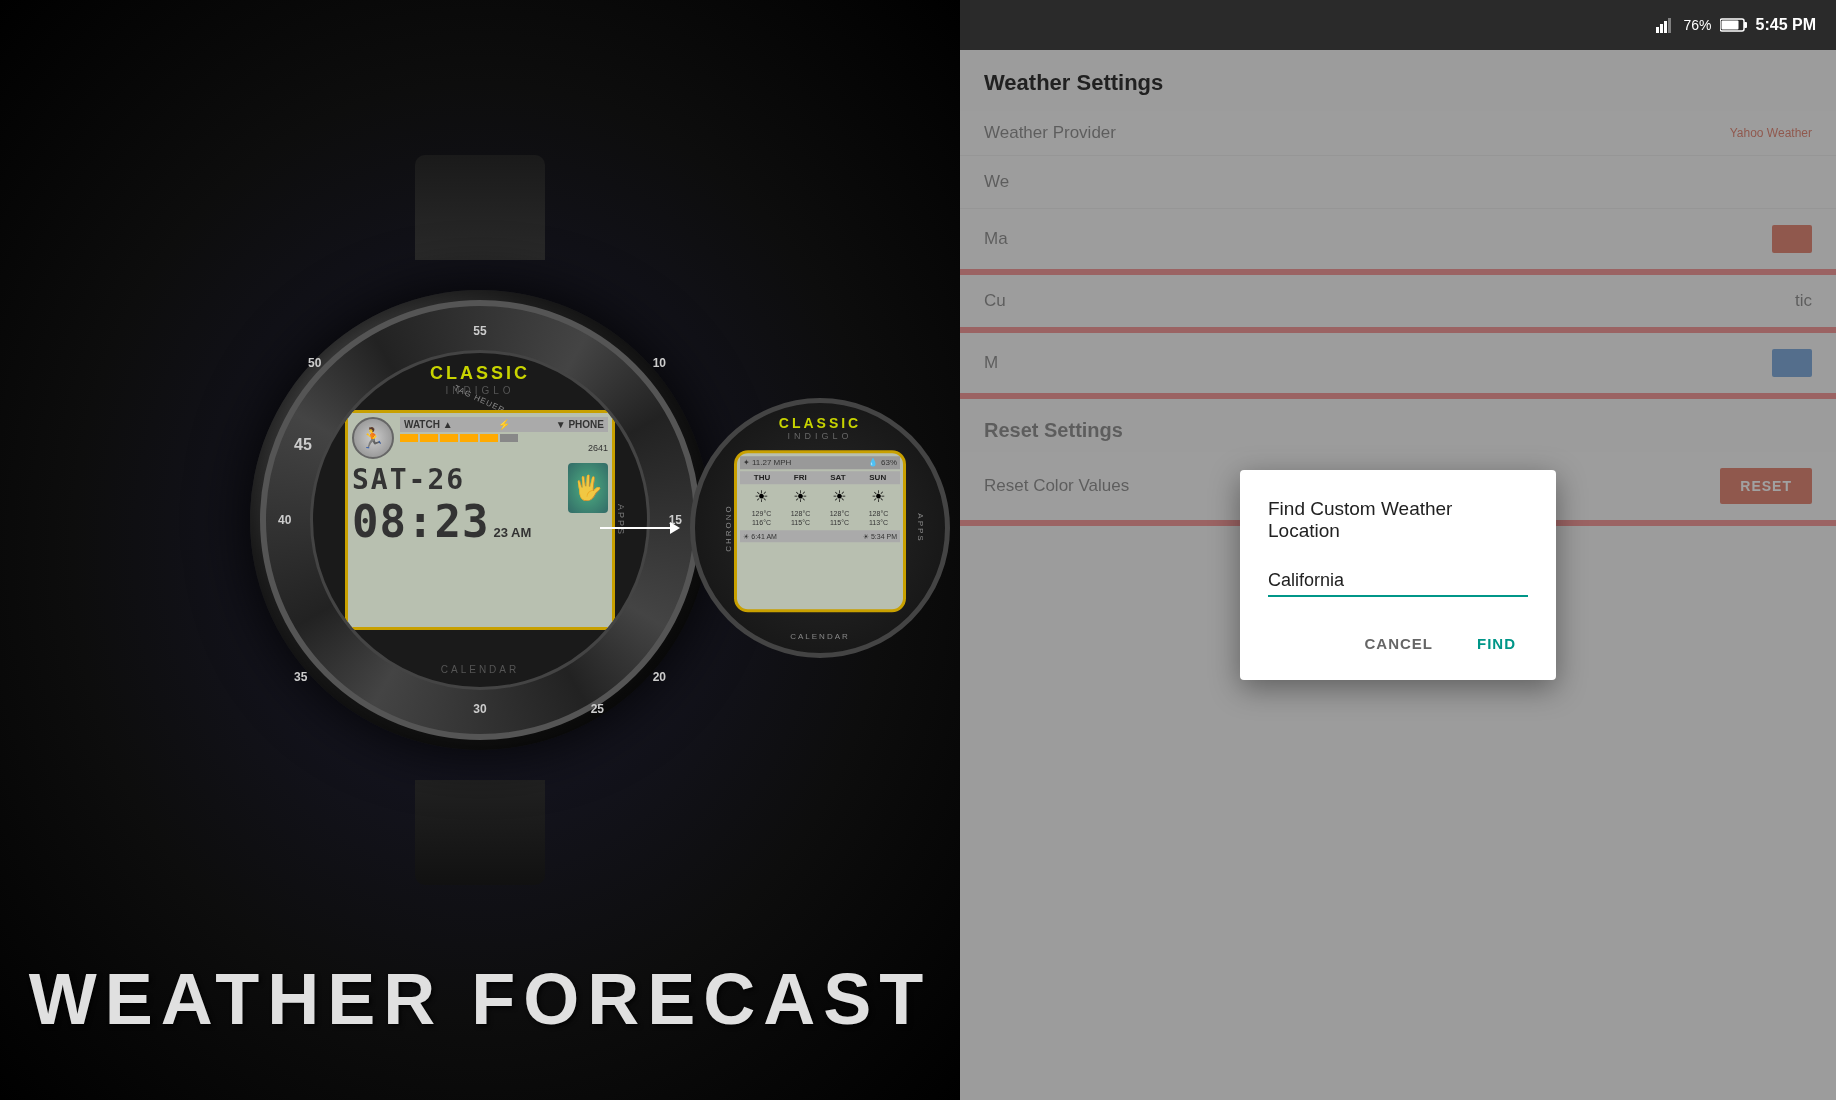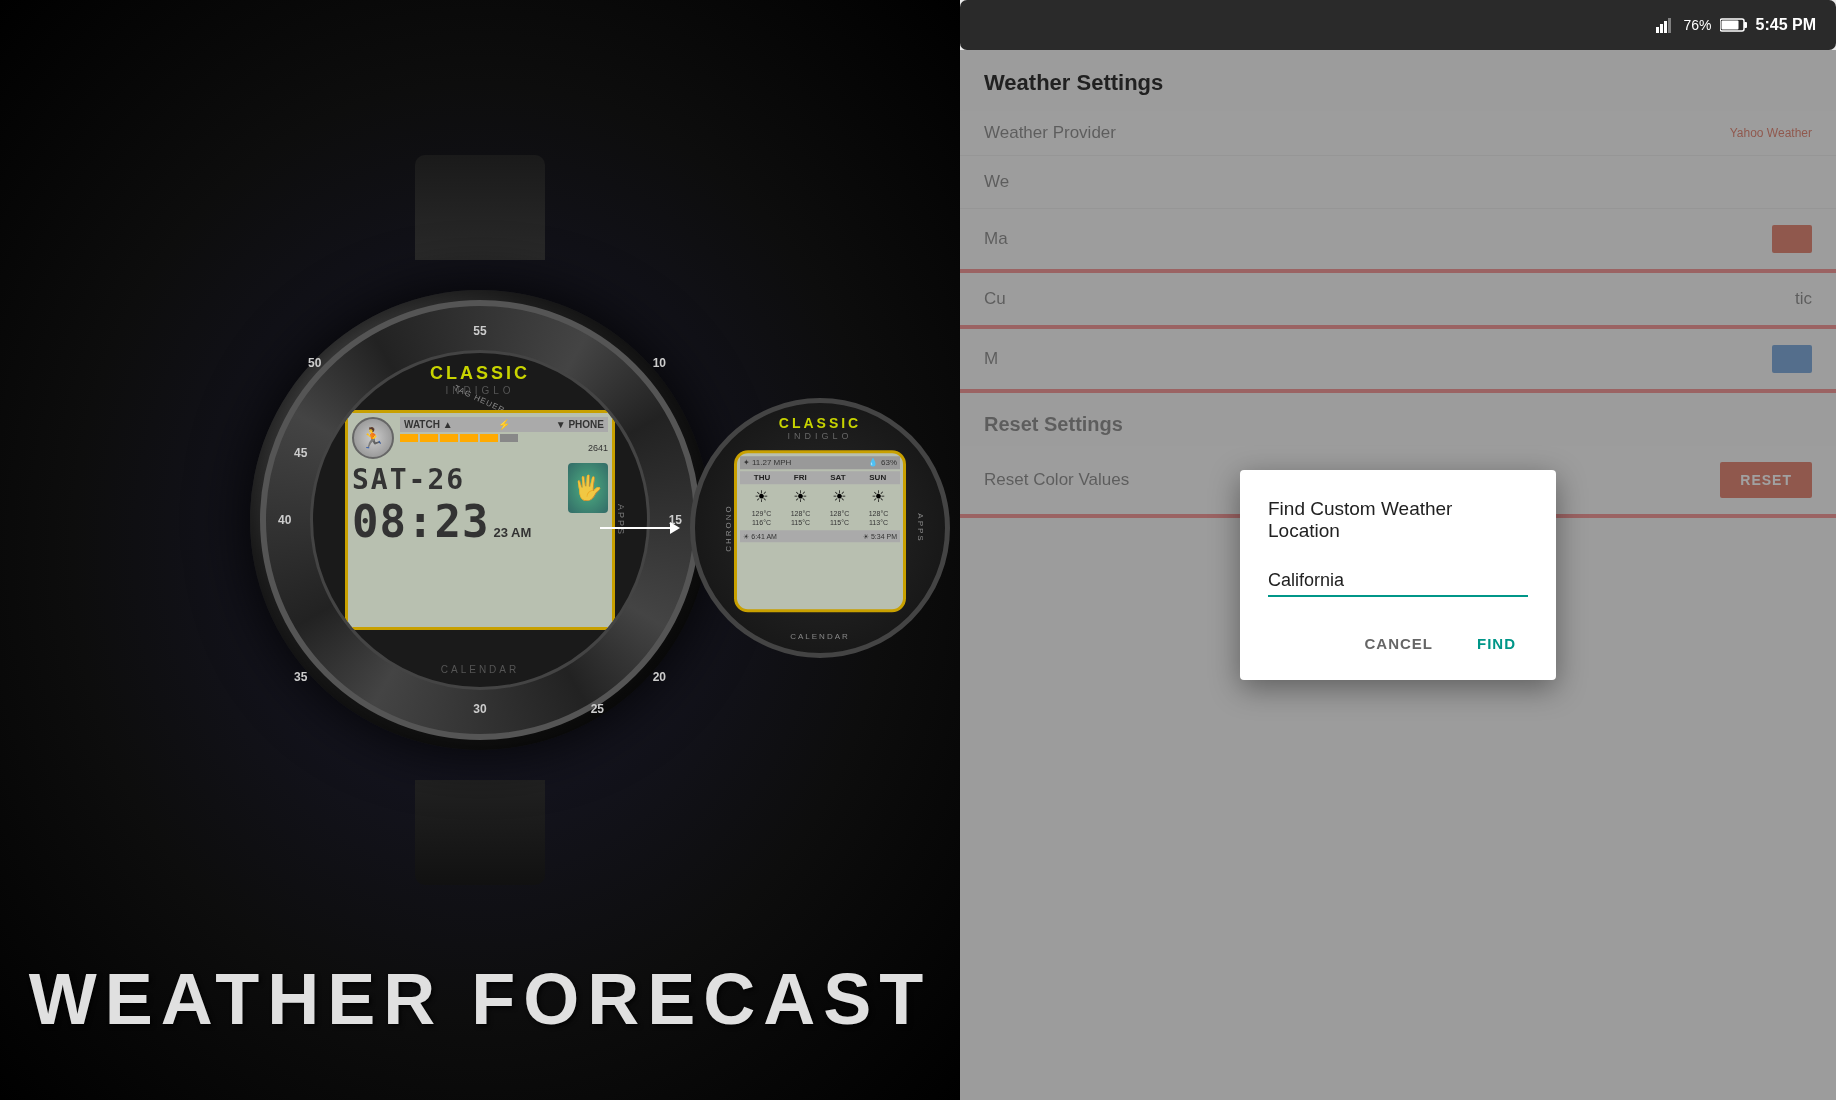--- a/index.html
+++ b/index.html
@@ -147,21 +147,20 @@
 
     
     .status-bar {
       height: 50px;
       background: #2a2a2a;
       display: flex;
       align-items: center;
       justify-content: flex-end;
       padding: 0 20px;
       gap: 12px;
-      border-radius: 7px;
     }
 
     .status-icons {
       display: flex;
       align-items: center;
       gap: 8px;
       color: #fff;
       font-size: 14px;
     }
 
@@ -298,21 +297,21 @@
       padding: 16px 24px;
       border-bottom: 1px solid #ddd;
       background: #f5f5f5;
     }
 
     .settings-row-inline {
       display: flex;
       justify-content: space-between;
       align-items: center;
       padding: 16px 24px;
-      border-bottom: 4px solid #ef4444;
+      border-bottom: 6px solid #ef4444;
       background: #f5f5f5;
     }
 
     .red-button {
       background: #cc2200;
       color: #fff;
       border: none;
       padding: 10px 20px;
       font-size: 14px;
       border-radius: 2px;
@@ -410,21 +409,21 @@
       <div class="watch-bezel">
 
         <span style="position:absolute;top:18px;left:50%;transform:translateX(-50%);color:#ccc;font-size:12px;font-weight:bold;">55</span>
         <span style="position:absolute;top:50px;right:28px;color:#ccc;font-size:12px;font-weight:bold;">10</span>
         <span style="position:absolute;top:50%;right:12px;transform:translateY(-50%);color:#ccc;font-size:12px;font-weight:bold;">15</span>
         <span style="position:absolute;bottom:50px;right:28px;color:#ccc;font-size:12px;font-weight:bold;">20</span>
         <span style="position:absolute;bottom:18px;right:90px;color:#ccc;font-size:12px;font-weight:bold;">25</span>
         <span style="position:absolute;bottom:18px;left:50%;transform:translateX(-50%);color:#ccc;font-size:12px;font-weight:bold;">30</span>
         <span style="position:absolute;bottom:50px;left:28px;color:#ccc;font-size:12px;font-weight:bold;">35</span>
         <span style="position:absolute;top:50%;left:12px;transform:translateY(-50%);color:#ccc;font-size:12px;font-weight:bold;">40</span>
-        <span style="position:absolute;top:140px;left:28px;color:#ccc;font-size:12px;font-weight:bold;">45</span>
+        <span style="position:absolute;top:130px;left:28px;color:#ccc;font-size:16px;font-weight:bold;">45</span>
         <span style="position:absolute;top:50px;left:42px;color:#ccc;font-size:12px;font-weight:bold;">50</span>
       </div>
 
       <div class="watch-face">
 
         <span class="watch-label-classic">CLASSIC</span>
         <span class="watch-label-indiglo">INDIGLO</span>
         <span class="watch-label-chrono">CHRONO</span>
         <span class="watch-label-apps">APPS</span>
         <span class="watch-label-calendar">CALENDAR</span>

